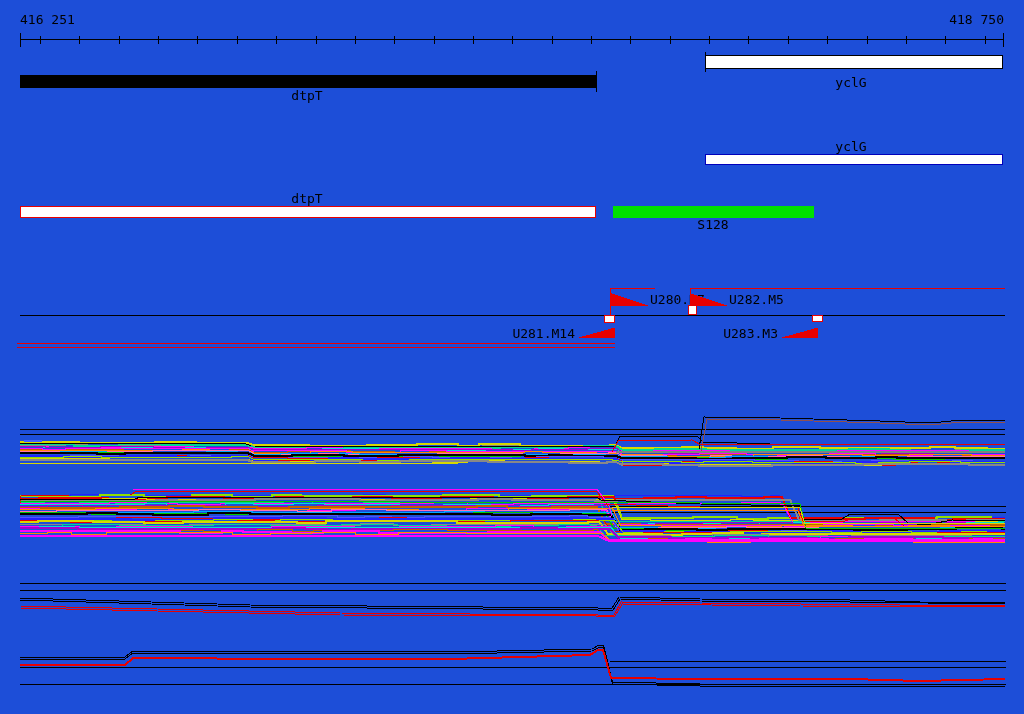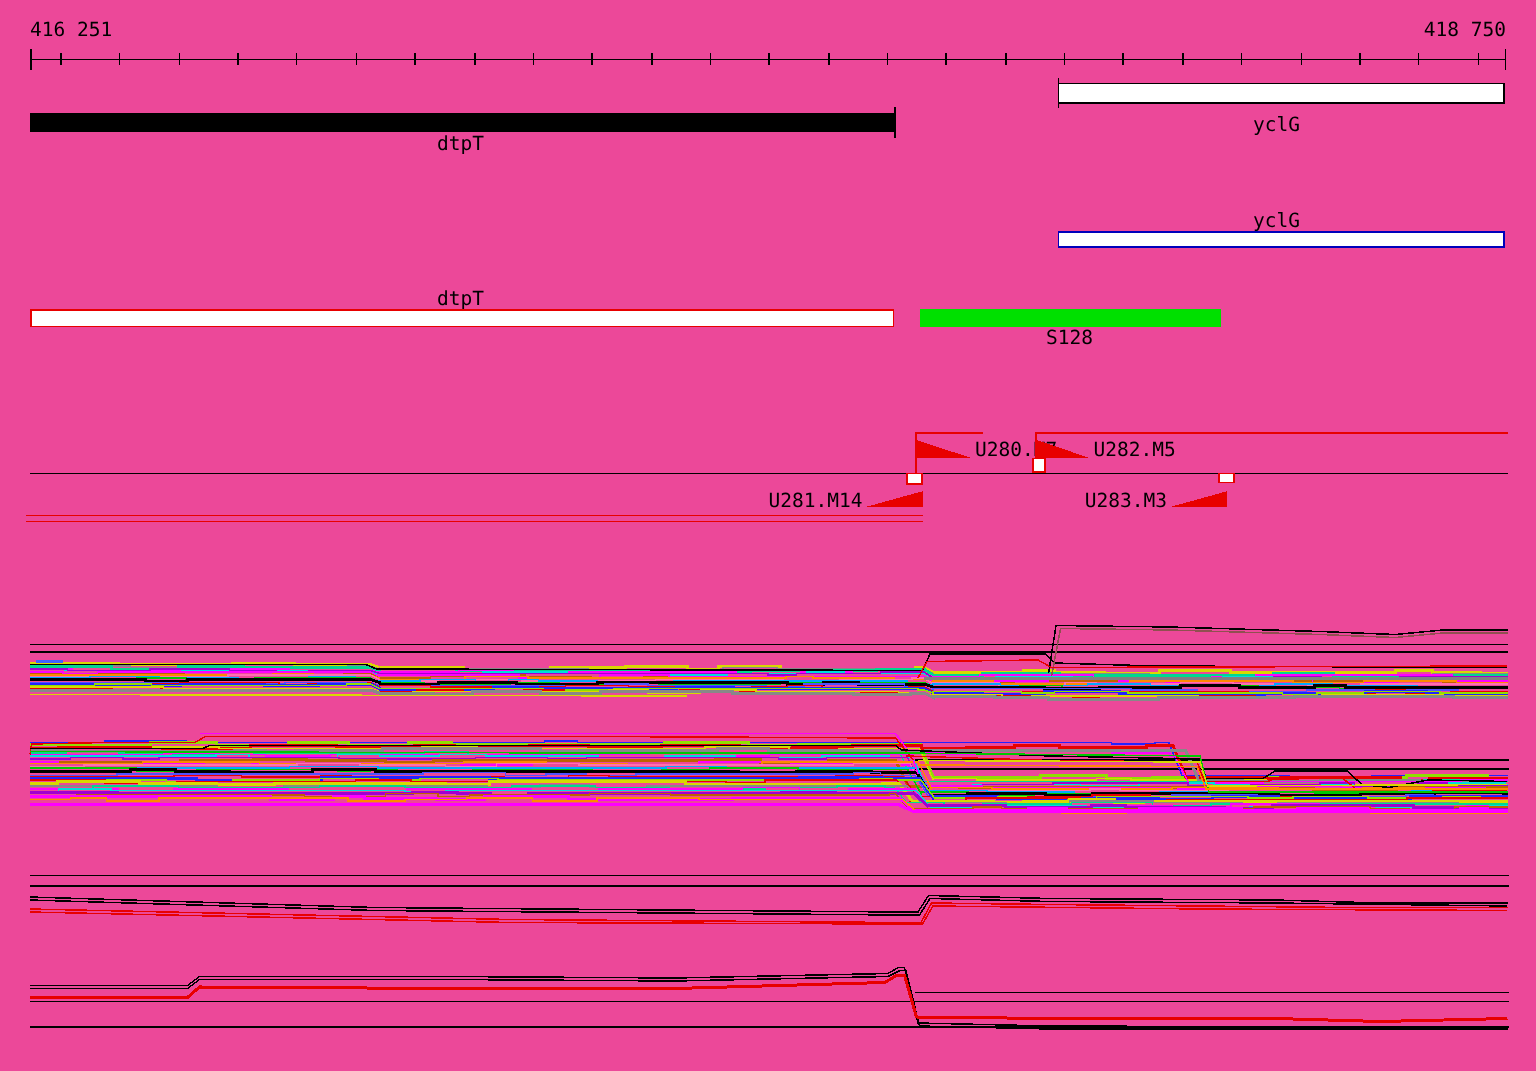--- a/index.html
+++ b/index.html
@@ -1,16 +1,16 @@
 <!DOCTYPE html>
 <html><head>
 <meta charset="utf-8">
 <style>
   html,body{margin:0;padding:0;background:#ffffff;}
-  .stage{width:1024px;height:714px;position:relative;background:#ec4899;overflow:hidden;}
+  .stage{width:1024px;height:714px;position:relative;background:#1d4ed8;overflow:hidden;}
   svg{display:block;}
   text{font-family:"DejaVu Sans Mono","Liberation Mono",monospace;font-size:13px;fill:#000;}
 </style>
 </head>
 <body>
 
 <div class="stage">
 <svg id="main-svg" width="1024" height="714" viewBox="0 0 1024 714" shape-rendering="crispEdges">
 
   <text x="20" y="24" text-anchor="start">416 251</text>

